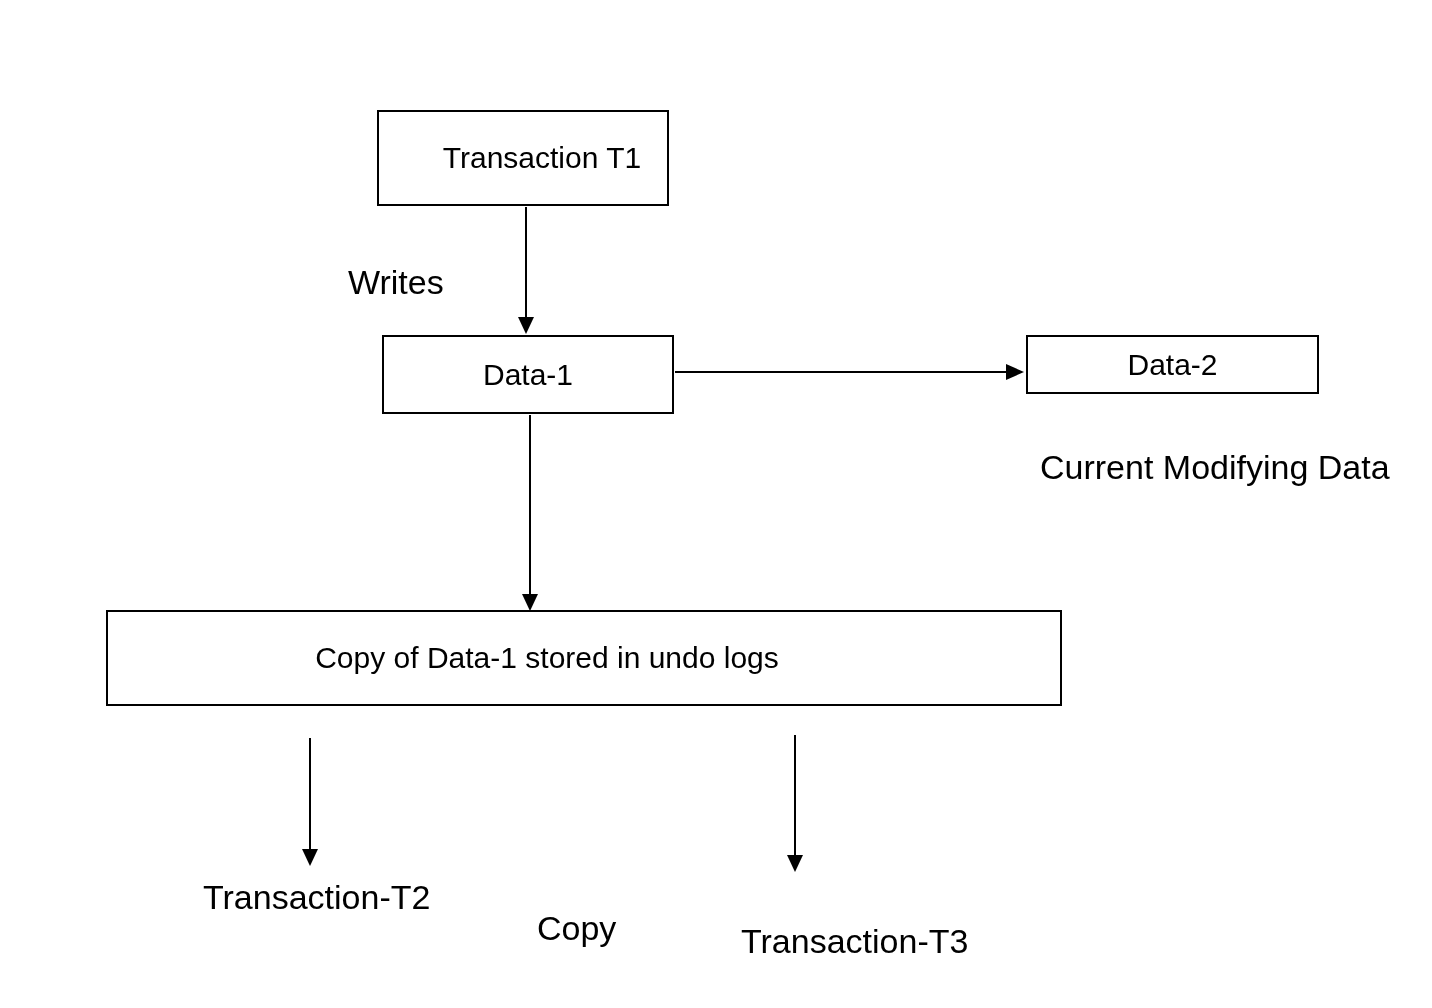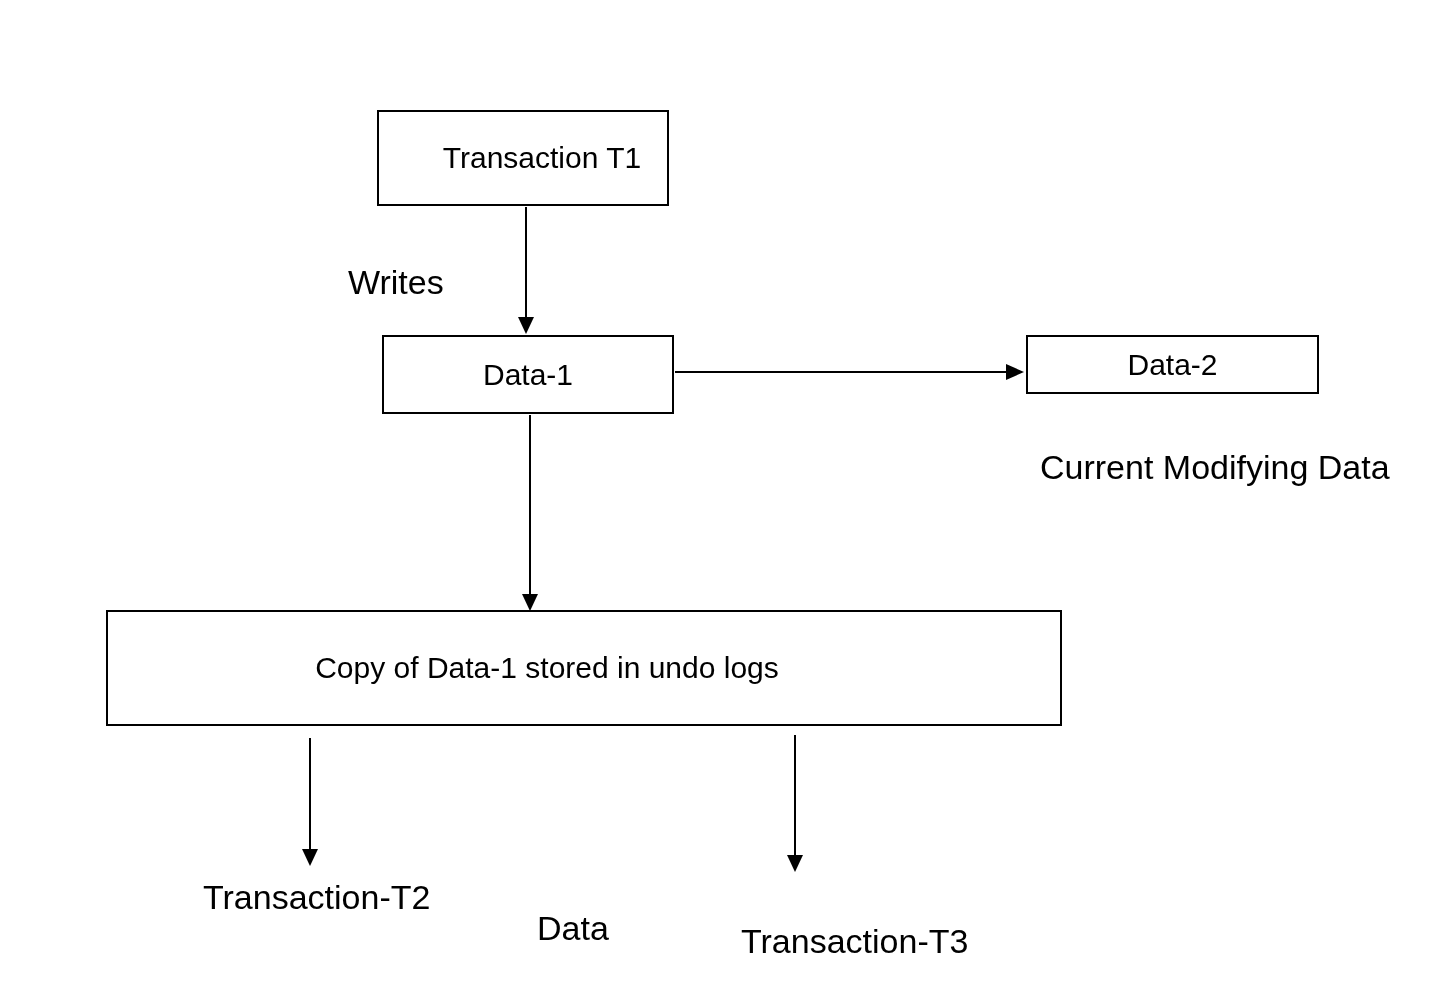--- a/index.html
+++ b/index.html
@@ -86,33 +86,33 @@
     <span>Data-2</span>
   </div>
 
   <div class="float-label" style="left:1019px; top:449px;margin-left:21px;">Current Modifying Data</div>
 
   <div>
     <div class="line" style="left:529px; top:415px; width:2px; height:180px;"></div>
     <div class="arrowhead-down" style="left:522px; top:594px;"></div>
   </div>
 
-  <div class="node" style="left:106px; top:610px; width:956px; height:116px;">
+  <div class="node" style="left:106px; top:610px; width:956px; height:96px;">
     <span class="shift-left">Copy of Data-1 stored in undo logs</span>
   </div>
 
   <div>
     <div class="line" style="left:309px; top:738px; width:2px; height:112px;"></div>
     <div class="arrowhead-down" style="left:302px; top:849px;"></div>
   </div>
 
   <div>
     <div class="line" style="left:794px; top:735px; width:2px; height:121px;"></div>
     <div class="arrowhead-down" style="left:787px; top:855px;"></div>
   </div>
 
   <div class="float-label" style="left:203px; top:879px;">Transaction-T2</div>
 
   <div class="float-label" style="left:741px; top:879px;margin-top:44px;">Transaction-T3</div>
 
-  <div class="float-label" style="left:537px; top:910px;">Data</div>
+  <div class="float-label" style="left:537px; top:910px;">Copy</div>
 
 </div>
 
 </body></html>

